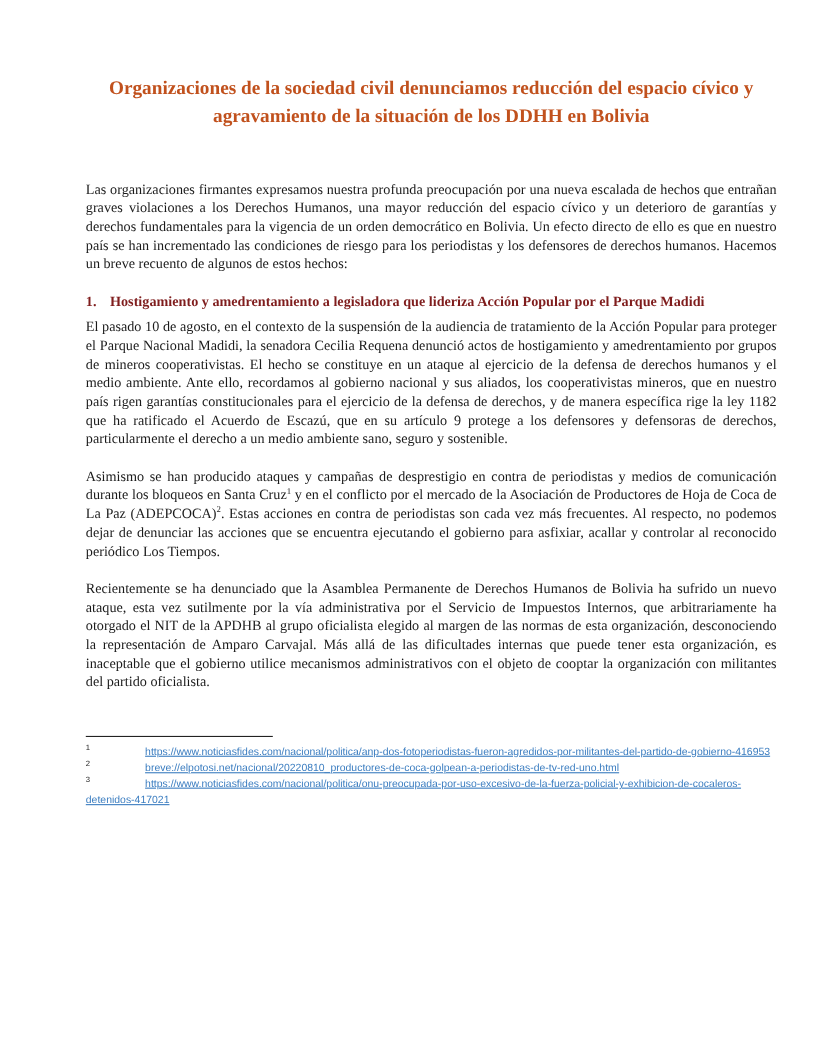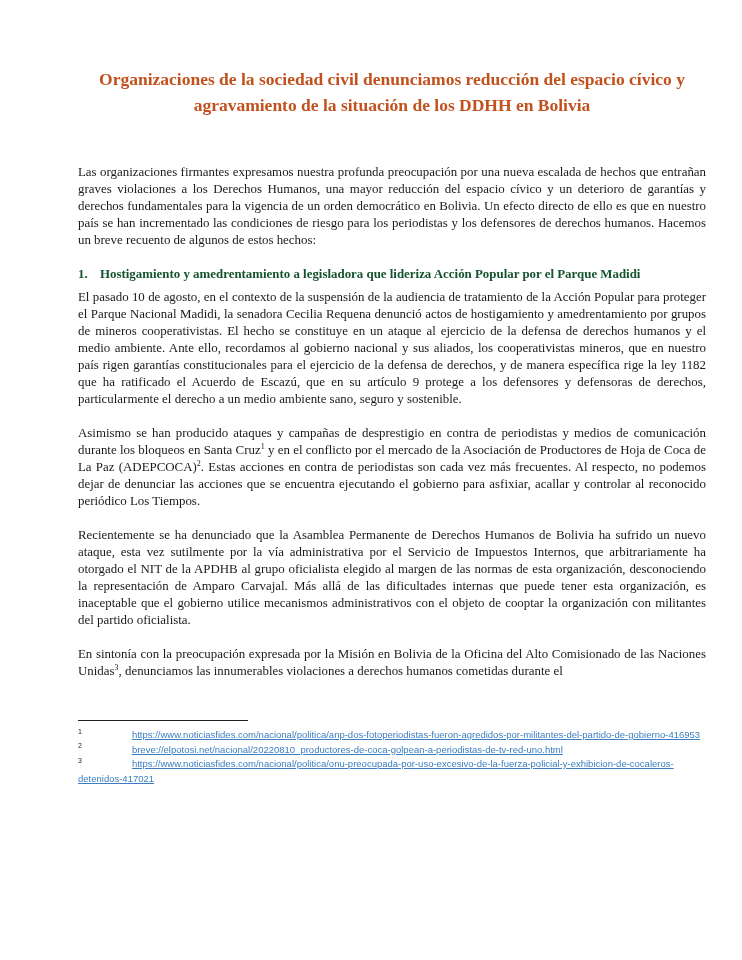--- a/index.html
+++ b/index.html
@@ -25,21 +25,21 @@
   p.para {
     font-size: 12.9px; line-height: 17px;
     text-align: justify;
     margin: 0 0 17px 0;
   }
   p.para sup, .heading sup {
     font-size: 8px; line-height: 0; vertical-align: super;
   }
   .heading {
     font-size: 12.9px; line-height: 17px; font-weight: bold;
-    color: #14532d;
+    color: #7f1d1d;
     margin: 17px 0 6px 0;
     text-align: justify;
     padding-left: 22px; text-indent: -22px;
   }
   .heading .num {
     display: inline-block; width: 22px; text-indent: 0;
   }
   .footnotes {
     margin-top: 40px;
     font-family: "Liberation Sans", sans-serif;
@@ -75,21 +75,20 @@
 
   <div class="section">
     <p class="para">Asimismo se han producido ataques y campañas de desprestigio en contra de periodistas y medios de comunicación durante los bloqueos en Santa Cruz<sup>1</sup> y en el conflicto por el mercado de la Asociación de Productores de Hoja de Coca de La Paz (ADEPCOCA)<sup>2</sup>. Estas acciones en contra de periodistas son cada vez más frecuentes. Al respecto, no podemos dejar de denunciar las acciones que se encuentra ejecutando el gobierno para asfixiar, acallar y controlar al reconocido periódico Los Tiempos.</p>
   </div>
 
   <div class="section">
     <p class="para">Recientemente se ha denunciado que la Asamblea Permanente de Derechos Humanos de Bolivia ha sufrido un nuevo ataque, esta vez sutilmente por la vía administrativa por el Servicio de Impuestos Internos, que arbitrariamente ha otorgado el NIT de la APDHB al grupo oficialista elegido al margen de las normas de esta organización, desconociendo la representación de Amparo Carvajal. Más allá de las dificultades internas que puede tener esta organización, es inaceptable que el gobierno utilice mecanismos administrativos con el objeto de cooptar la organización con militantes del partido oficialista.</p>
   </div>
 
   <div class="section">
-    <p class="para">En sintonía con la preocupación expresada por la Misión en Bolivia de la Oficina del Alto Comisionado de las Naciones Unidas<sup>3</sup>, denunciamos las innumerables violaciones a derechos humanos cometidas durante el</p>
   </div>
 
   <div class="footnotes">
     <div class="fn-rule"></div>
     <div class="footnote"><sup>1</sup><a href="#">https://www.noticiasfides.com/nacional/politica/anp-dos-fotoperiodistas-fueron-agredidos-por-militantes-del-partido-de-gobierno-416953</a></div>
     <div class="footnote"><sup>2</sup><a href="#">breve://elpotosi.net/nacional/20220810_productores-de-coca-golpean-a-periodistas-de-tv-red-uno.html</a></div>
     <div class="footnote"><sup>3</sup><a href="#">https://www.noticiasfides.com/nacional/politica/onu-preocupada-por-uso-excesivo-de-la-fuerza-policial-y-exhibicion-de-cocaleros-detenidos-417021</a></div>
   </div>
 
 </div>

